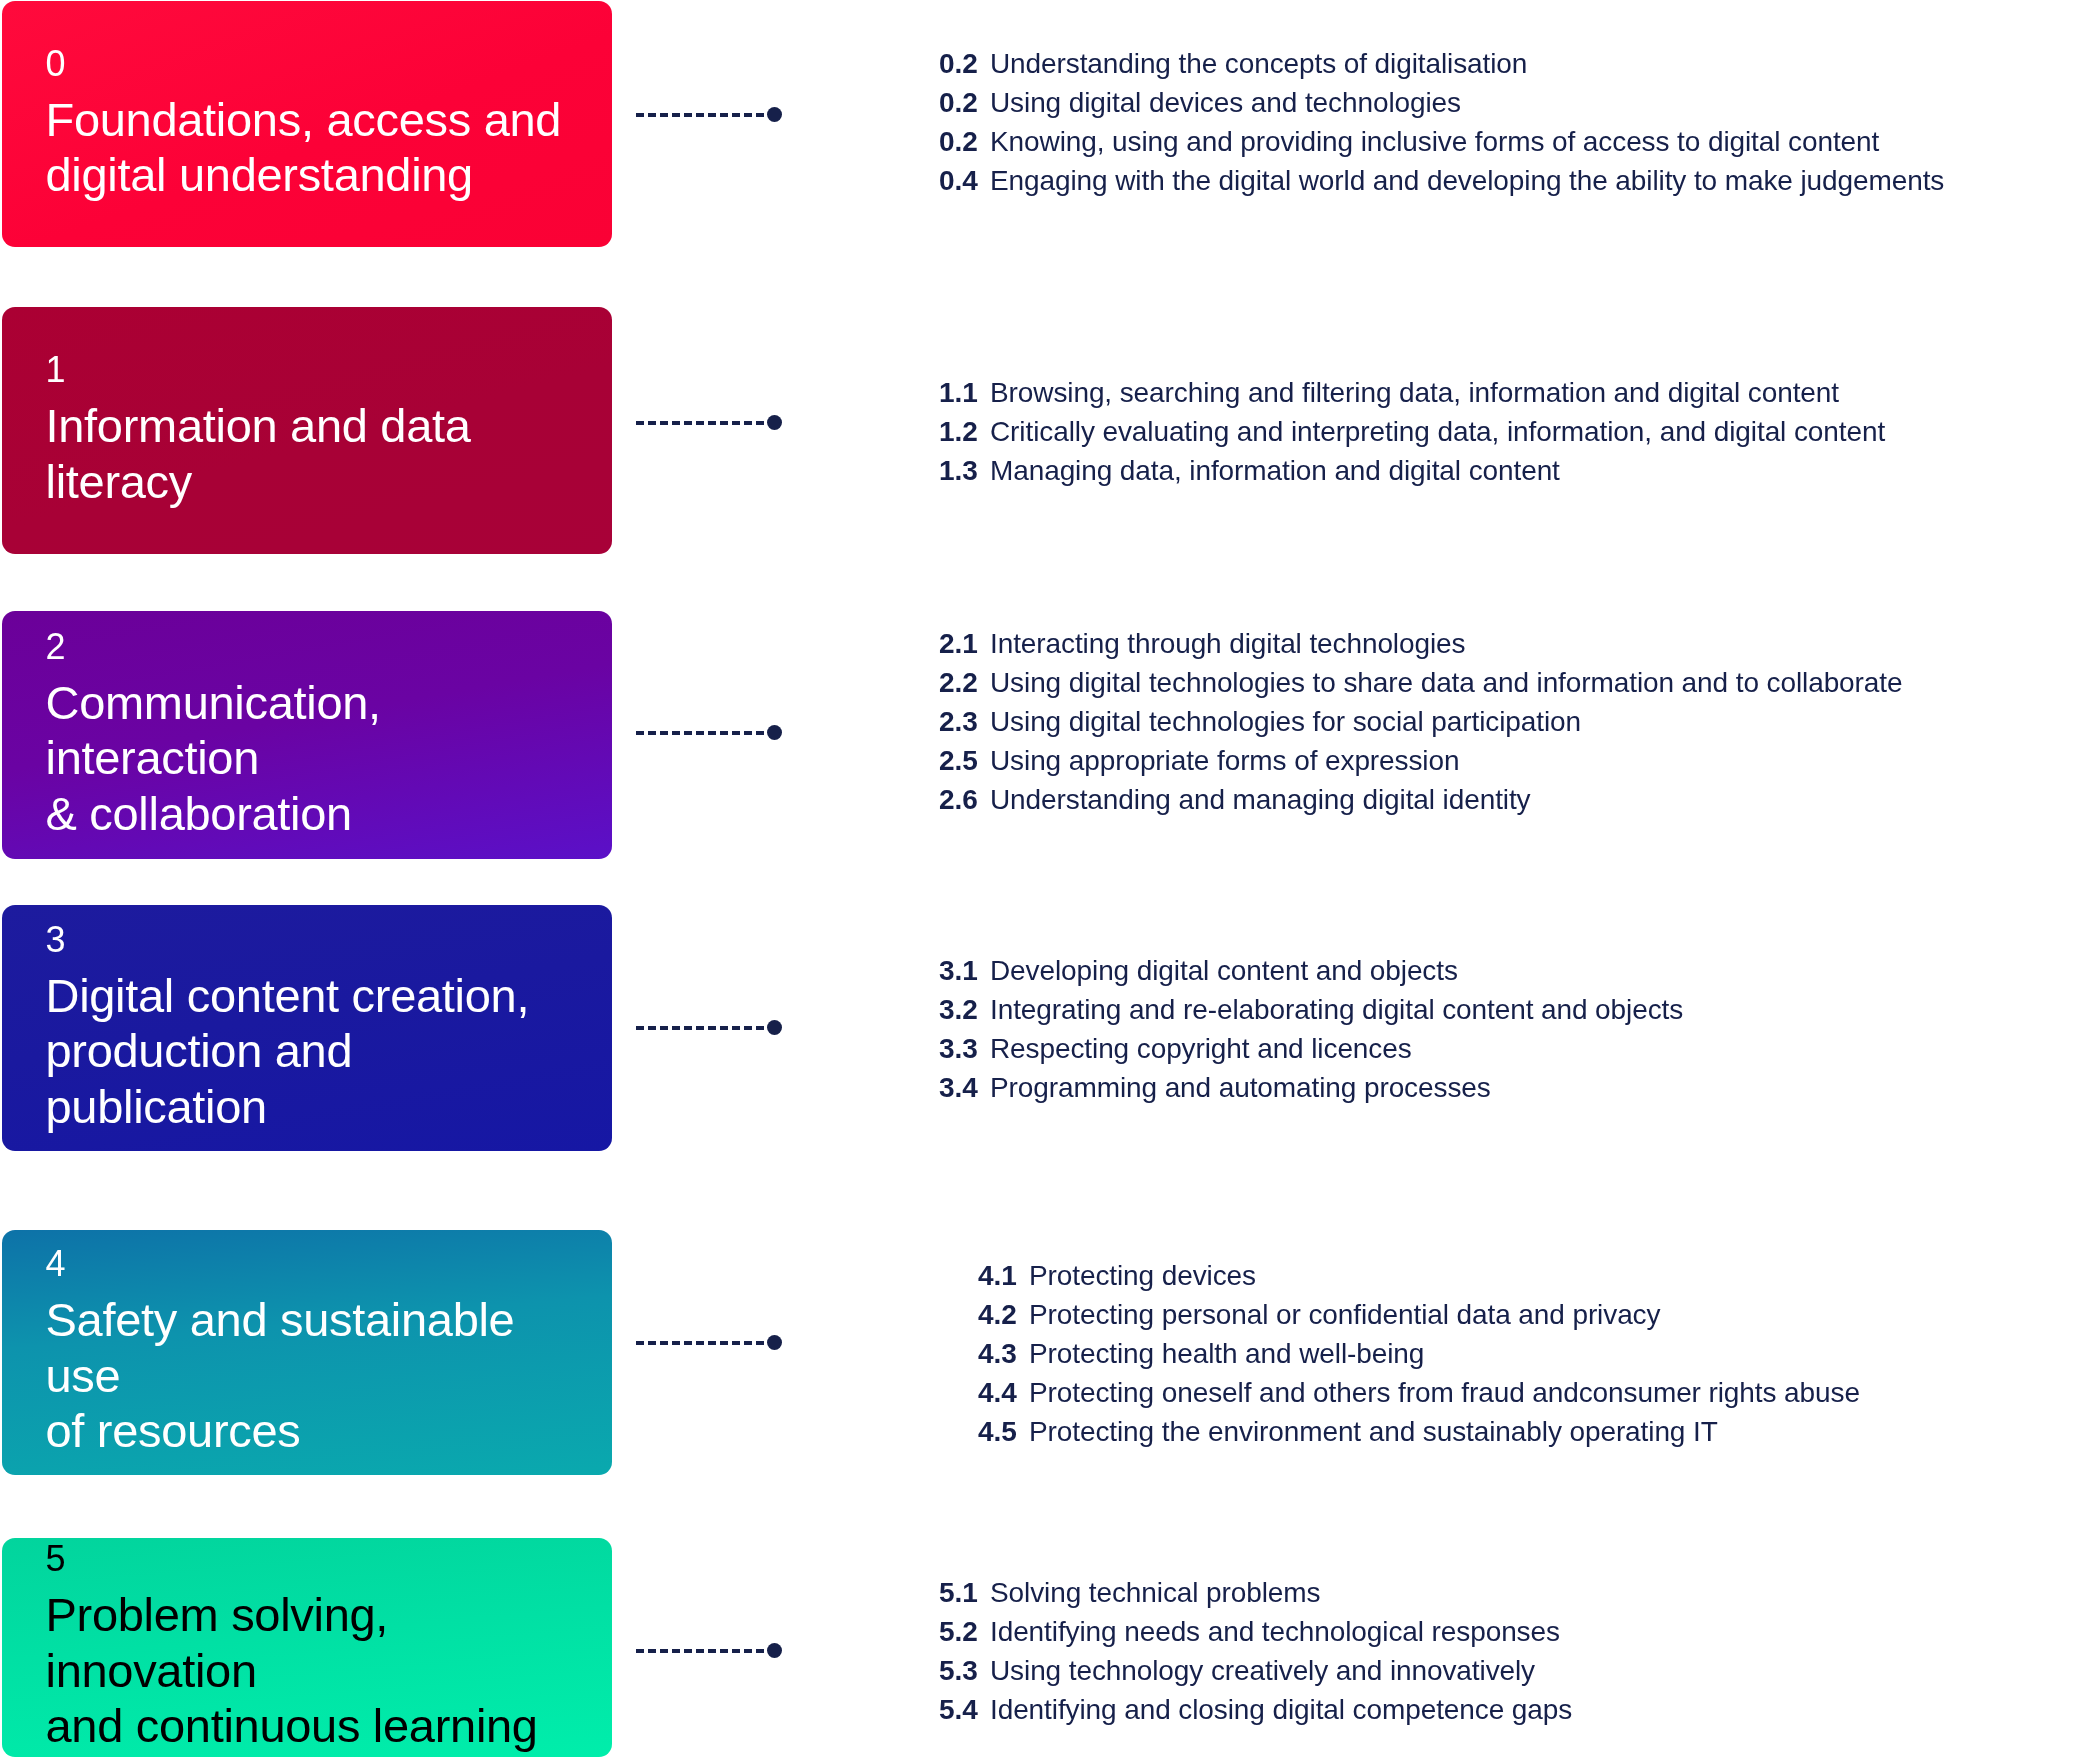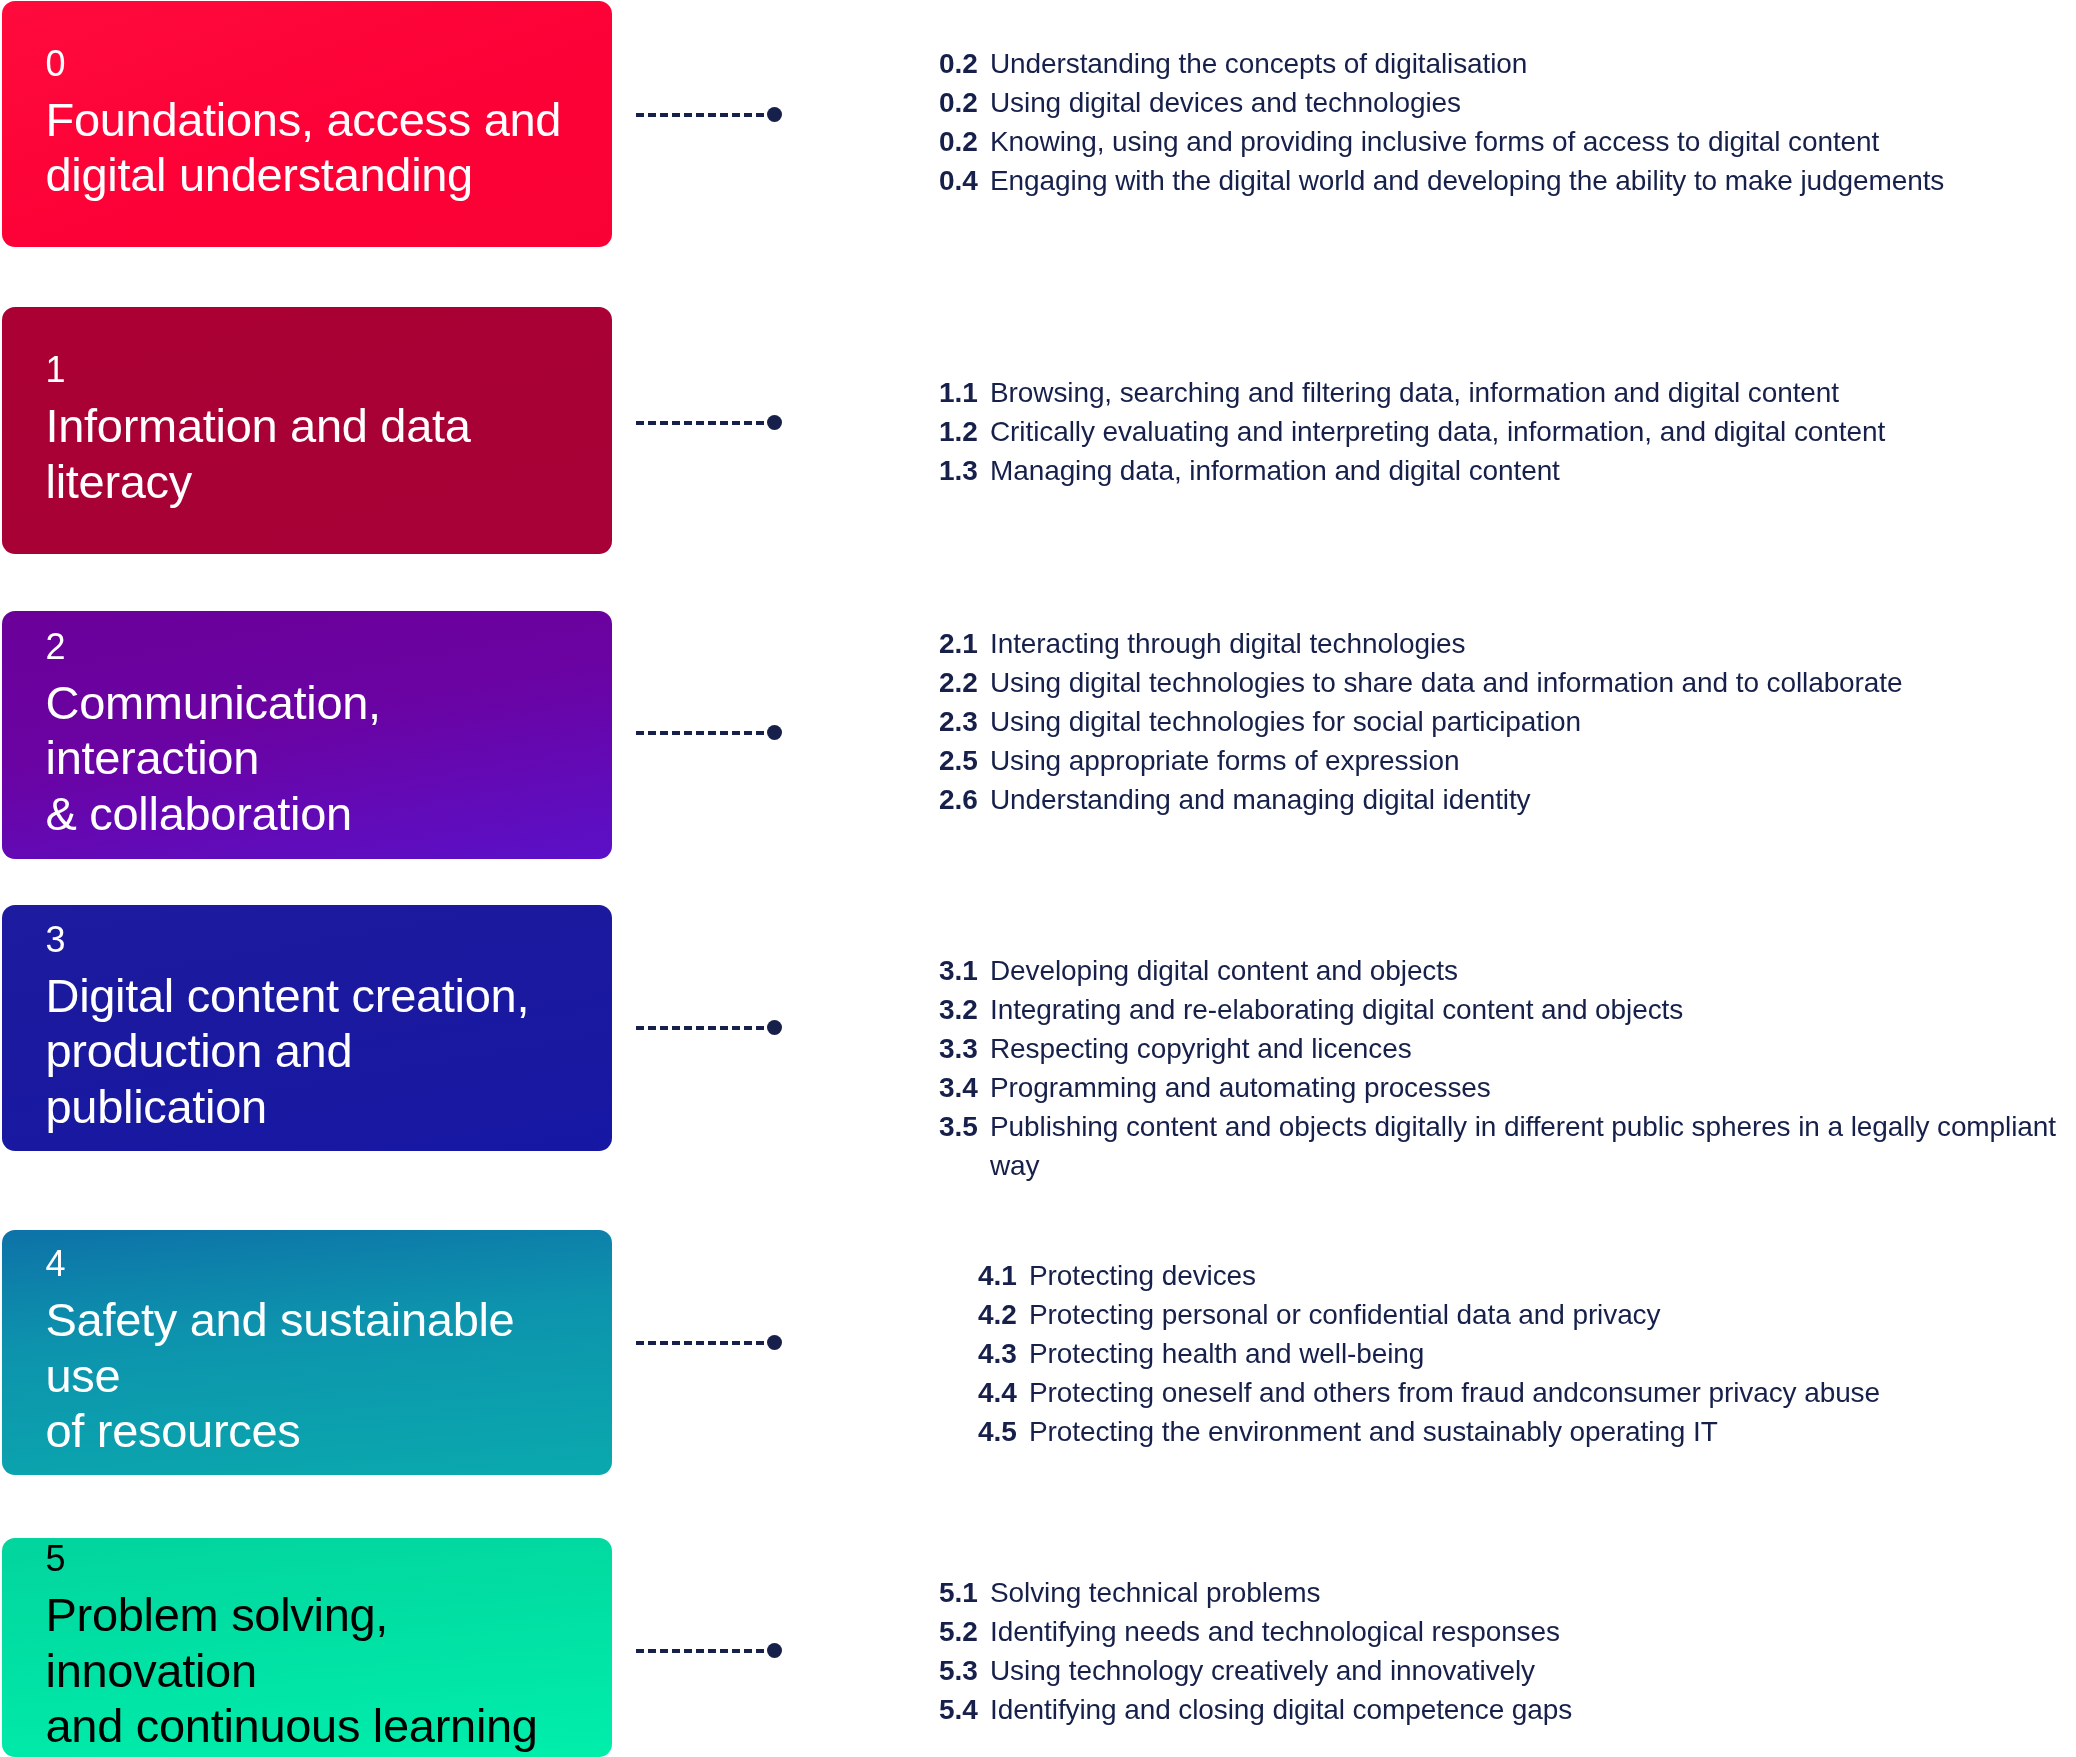--- a/index.html
+++ b/index.html
@@ -175,38 +175,37 @@
       </div>
       <div class="connector" style="top: 1020px;">
         <div class="dashes"></div>
         <div class="dot"></div>
       </div>
       <div class="list" style="top: 927px; margin-top: 24px;">
         <div class="list-item"><span class="num">3.1</span><span class="label">Developing digital content and objects</span></div>
         <div class="list-item"><span class="num">3.2</span><span class="label">Integrating and re-elaborating digital content and objects</span></div>
         <div class="list-item"><span class="num">3.3</span><span class="label">Respecting copyright and licences</span></div>
         <div class="list-item"><span class="num">3.4</span><span class="label">Programming and automating processes</span></div>
-        <div class="list-item"><span class="num">3.5</span><span class="label">Publishing content and objects digitally in different public spheres in a legally compliant way</span></div>
       </div>
     </div>
     <div class="row" style="top: 0px;">
       <div class="card card-4" style="top: 1230px; height: 245px;">
         <div class="card-number">4</div>
         <div class="card-title">Safety and sustainable use
 of resources</div>
       </div>
       <div class="connector" style="top: 1335px;">
         <div class="dashes"></div>
         <div class="dot"></div>
       </div>
       <div class="list" style="top: 1256px; margin-left: 39px;">
         <div class="list-item"><span class="num">4.1</span><span class="label">Protecting devices</span></div>
         <div class="list-item"><span class="num">4.2</span><span class="label">Protecting personal or confidential data and privacy</span></div>
         <div class="list-item"><span class="num">4.3</span><span class="label">Protecting health and well-being</span></div>
-        <div class="list-item"><span class="num">4.4</span><span class="label">Protecting oneself and others from fraud andconsumer privacy abuse</span></div>
+        <div class="list-item"><span class="num">4.4</span><span class="label">Protecting oneself and others from fraud andconsumer rights abuse</span></div>
         <div class="list-item"><span class="num">4.5</span><span class="label">Protecting the environment and sustainably operating IT</span></div>
       </div>
     </div>
     <div class="row" style="top: 0px;">
       <div class="card card-5" style="top: 1538px; height: 219px;">
         <div class="card-number">5</div>
         <div class="card-title">Problem solving, innovation
 and continuous learning</div>
       </div>
       <div class="connector" style="top: 1643px;">

